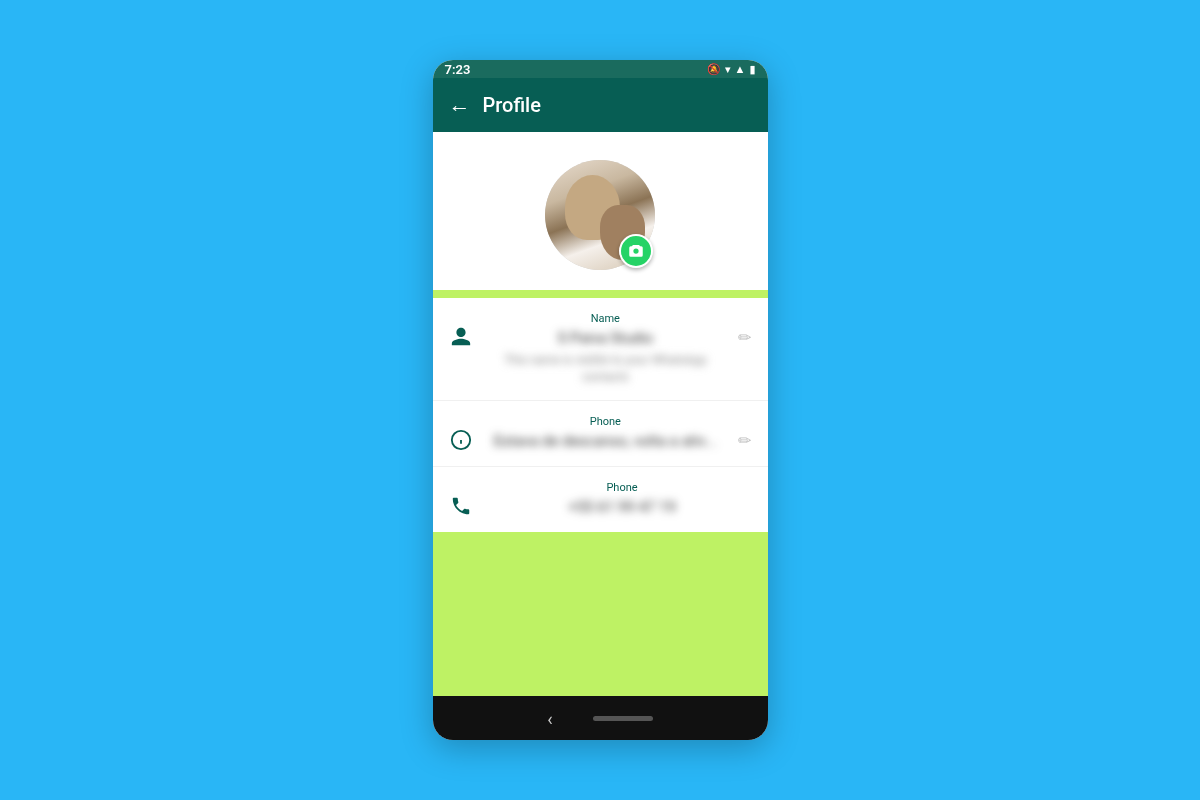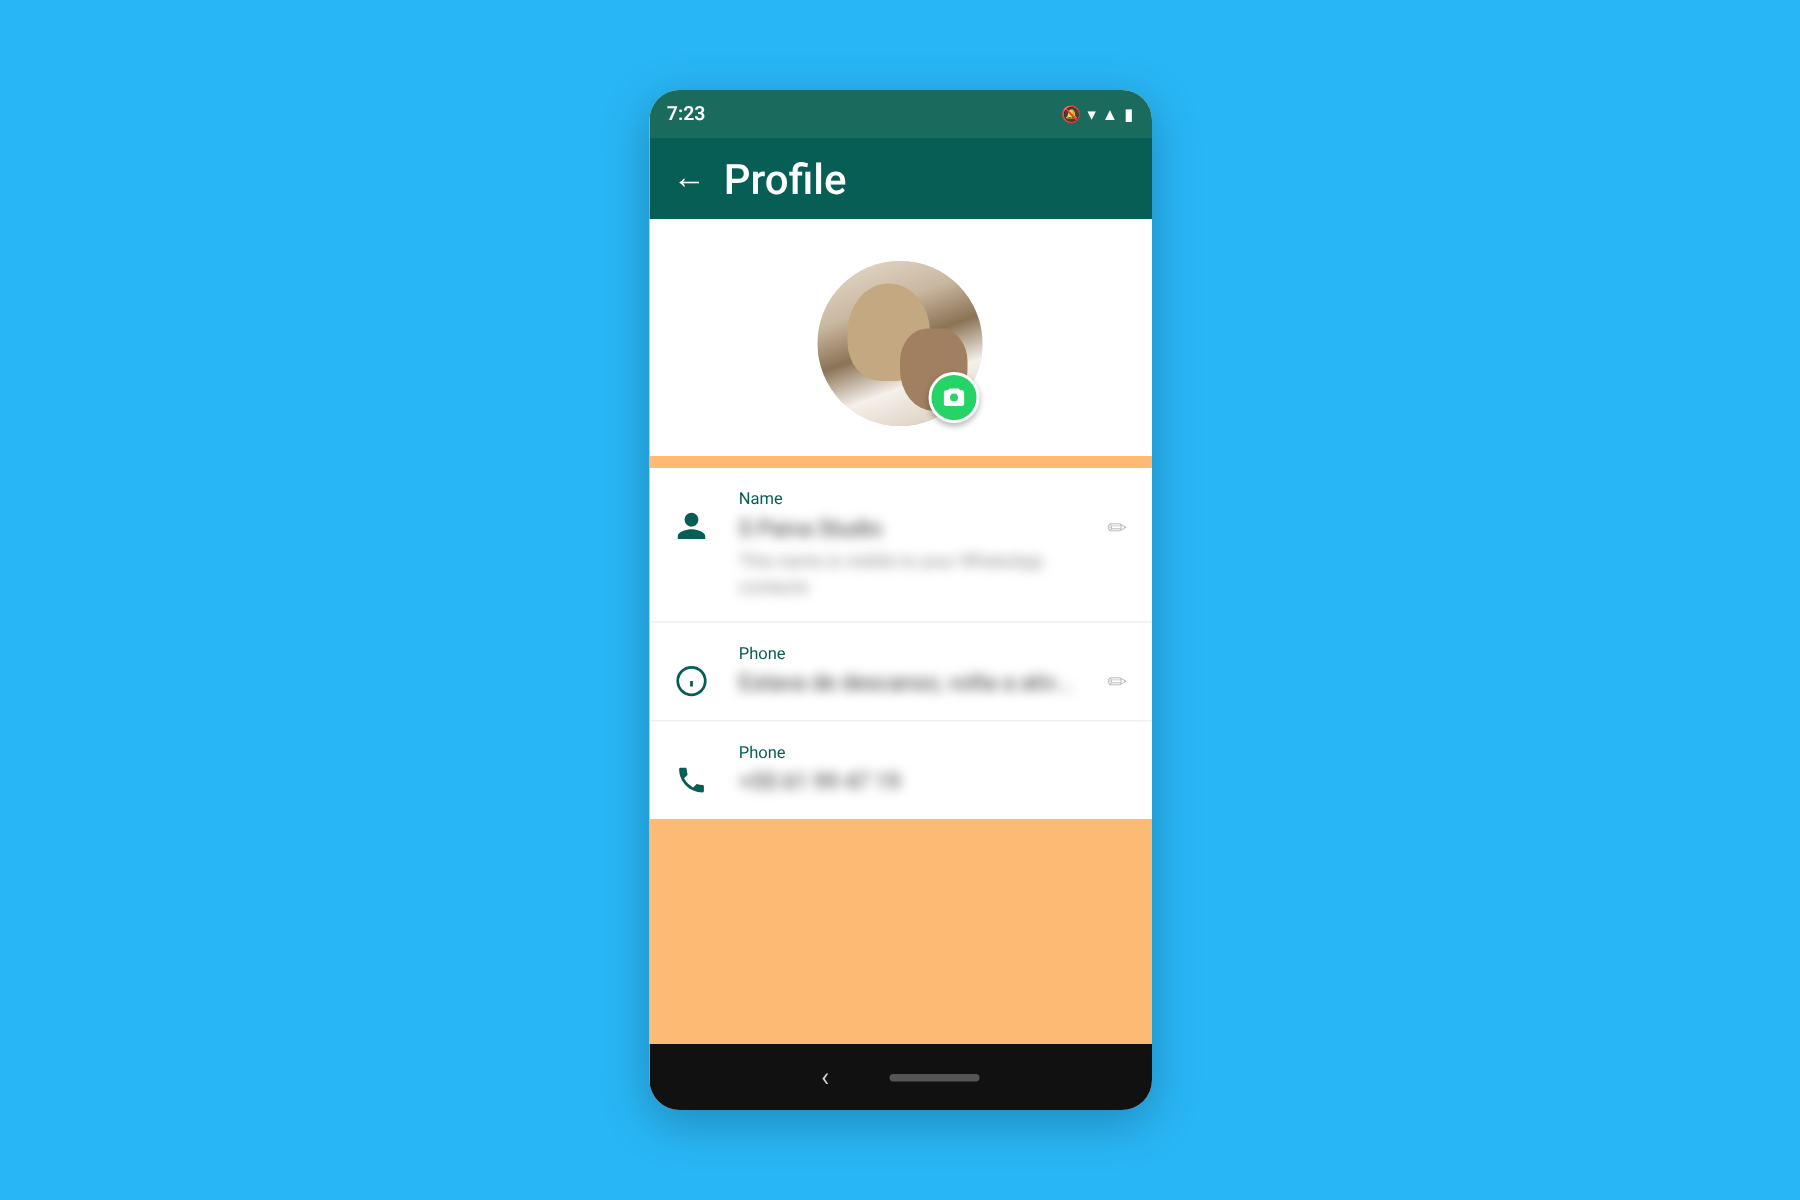--- a/index.html
+++ b/index.html
@@ -21,21 +21,21 @@
       border-radius: 20px;
       overflow: hidden;
       display: flex;
       flex-direction: column;
       box-shadow: 0 8px 32px rgba(0,0,0,0.25);
     }
 
     
     .status-bar {
       background-color: #1a6b5e;
-      height: 32px;
+      height: 18px;
       display: flex;
       align-items: center;
       justify-content: space-between;
       padding: 0 12px;
     }
 
     .status-time {
       color: #fff;
       font-size: 13px;
       font-weight: 600;
@@ -66,31 +66,32 @@
 
     .back-arrow {
       color: #fff;
       font-size: 22px;
       cursor: pointer;
       line-height: 1;
     }
 
     .app-bar-title {
       color: #fff;
-      font-size: 28px;
+      font-size: 20px;
       font-weight: 500;
     }
 
     
     .content {
       flex: 1;
-      background: #fdba74;
+      background: #bef264;
       display: flex;
       flex-direction: column;
       overflow-y: auto;
+      text-align: center;
     }
 
     
     .avatar-section {
       background: #fff;
       display: flex;
       justify-content: center;
       align-items: center;
       padding: 28px 0 20px 0;
       position: relative;

